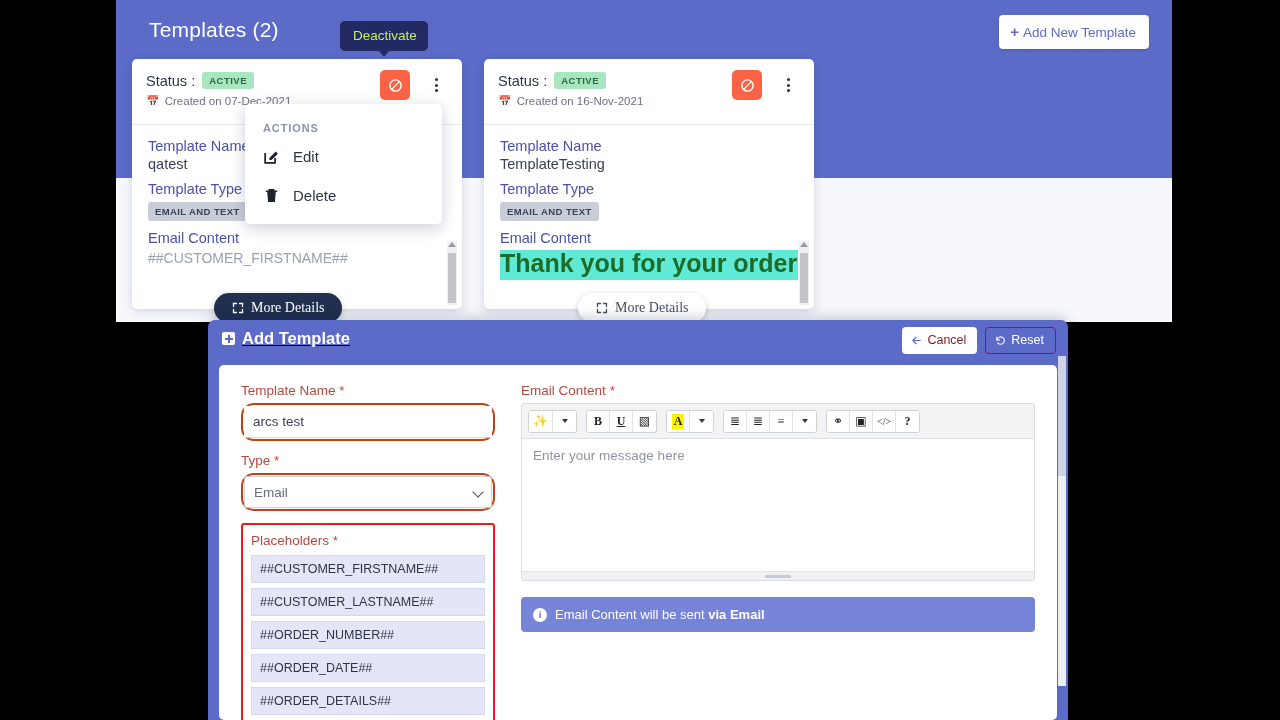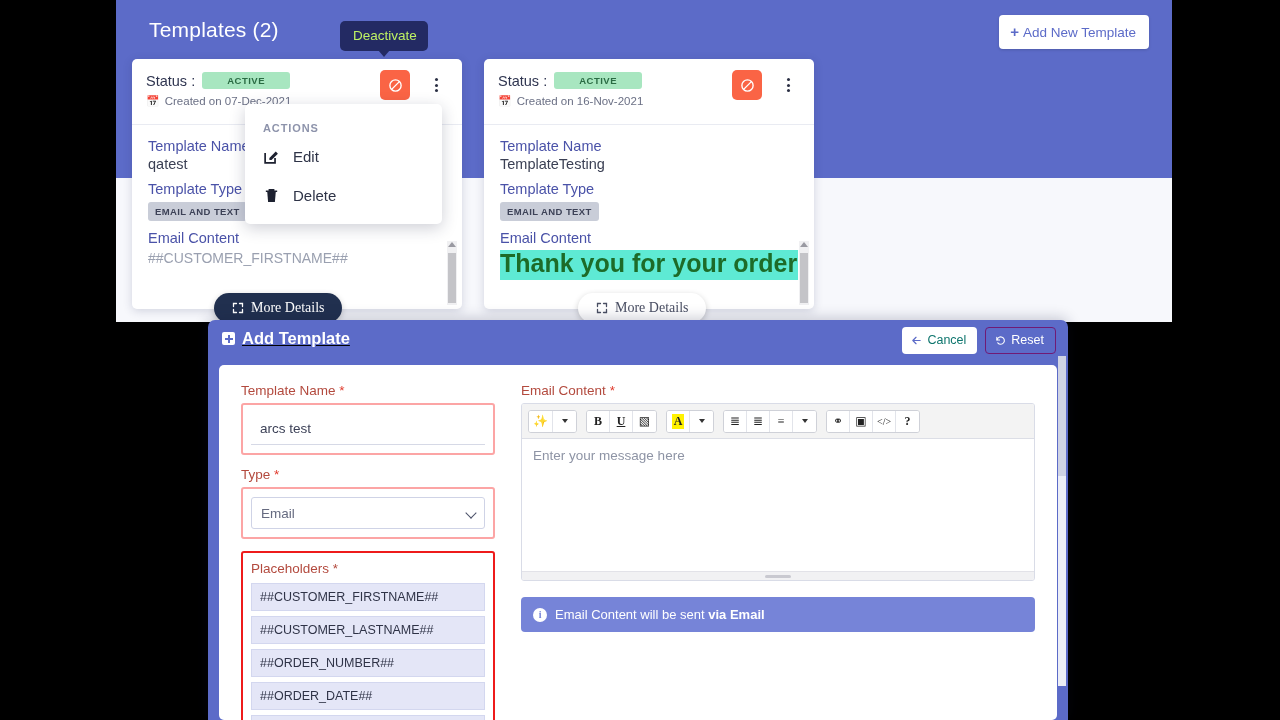--- a/index.html
+++ b/index.html
@@ -55,21 +55,21 @@
   .card-head {
     position: relative; height: 66px;
     border-bottom: 1px solid #e9ebf2;
     padding: 13px 14px 0 14px;
   }
   .status-row { display: flex; align-items: center; gap: 7px; }
   .status-label { font-size: 14.5px; color: #2f3550; }
   .badge-active {
     background: #a8e6c0; color: #2a6b43;
     font-size: 9.5px; font-weight: bold; letter-spacing: .5px;
-    padding: 3px 25px; border-radius: 3px;
+    padding: 3px 7px; border-radius: 3px;
   }
   .created-row {
     display: flex; align-items: center; gap: 5px;
     margin-top: 6px; font-size: 11.5px; color: #6b7085;
   }
   .cal-icon { font-size: 11px; color: #3a3f55; line-height: 1; }
 
   .deactivate-btn {
     position: absolute; right: 52px; top: 11px;
     width: 30px; height: 30px; border-radius: 5px;
@@ -185,21 +185,21 @@
     position: relative; display: inline-block;
   }
   .plus-box::before, .plus-box::after {
     content:""; position: absolute; background: #5c6bc8;
   }
   .plus-box::before { left: 5.5px; top: 2.5px; width: 2px; height: 8px; }
   .plus-box::after  { top: 5.5px; left: 2.5px; height: 2px; width: 8px; }
 
   .head-btns { position: absolute; right: 12px; top: 7px; display: flex; gap: 8px; }
   .btn-cancel {
-    background: #ffffff; color: #0f766e; border: none; border-radius: 4px;
+    background: #ffffff; color: #7f1d1d; border: none; border-radius: 4px;
     font-size: 12.5px; padding: 5px 11px 6px 9px; cursor: pointer;
     display: flex; align-items: center; gap: 5px;
     font-family: "Liberation Sans", sans-serif;
   }
   .btn-reset {
     background: transparent; color: #ffffff; border: 1px solid #701a75; border-radius: 4px;
     font-size: 12.5px; padding: 5px 11px 6px 9px; cursor: pointer;
     display: flex; align-items: center; gap: 5px;
     font-family: "Liberation Sans", sans-serif;
   }
@@ -213,21 +213,21 @@
   .form-cols { display: flex; gap: 26px; }
   .col-left  { width: 262px; }
   .col-right { width: 530px; }
 
   .lbl {
     font-size: 13.5px; color: #b34a3e; margin-bottom: 5px; display: block;
   }
   .lbl .req { color: #e0392b; }
   .lbl-plain { font-size: 13.5px; color: #b34a3e; }
 
-  .outline-red { border: 2px solid #fca5a5; border-radius: 3px; padding: 8px; }
+  .outline-red { border: 2px solid #c2410c; border-radius: 13px; padding: 1px; }
 
   .txt-input {
     width: 100%; height: 32px;
     border: none; border-bottom: 1px solid #d6d9e6;
     background: #ffffff; font-size: 13.5px; color: #3c4157;
     padding: 0 9px; outline: none;
     font-family: "Liberation Sans", sans-serif;
   }
   .txt-input::placeholder { color: #9aa0b0; }
 

